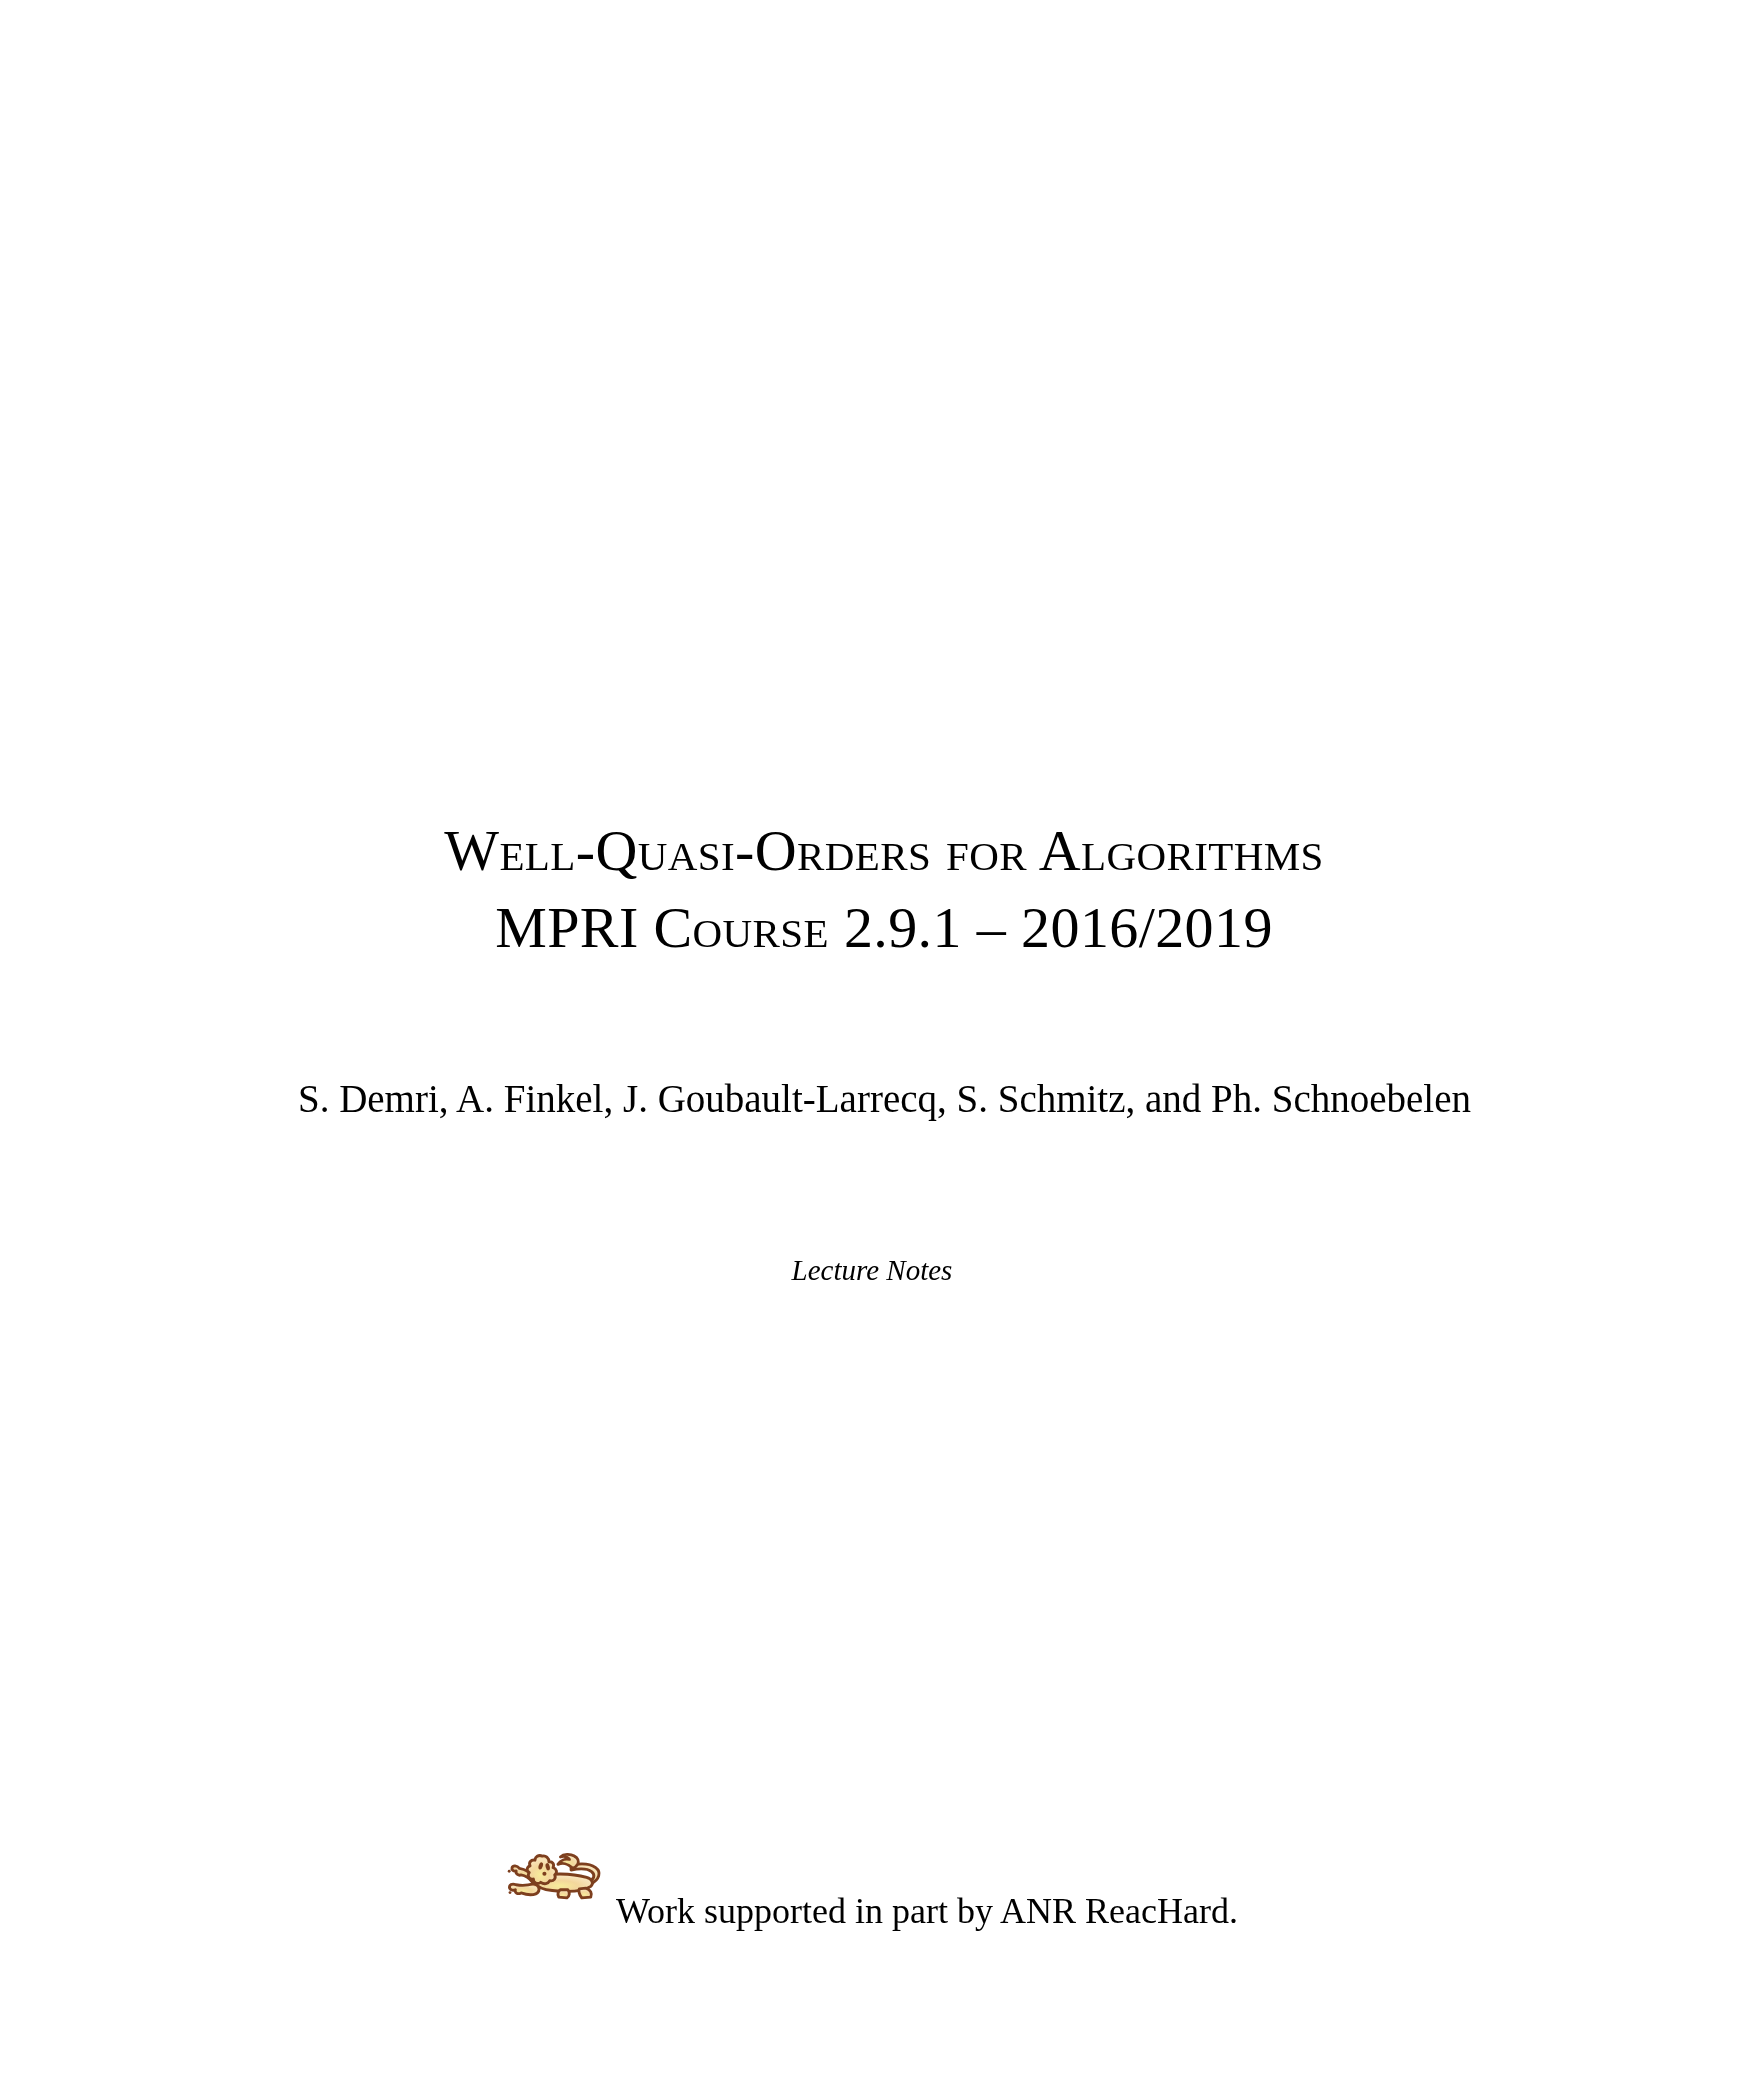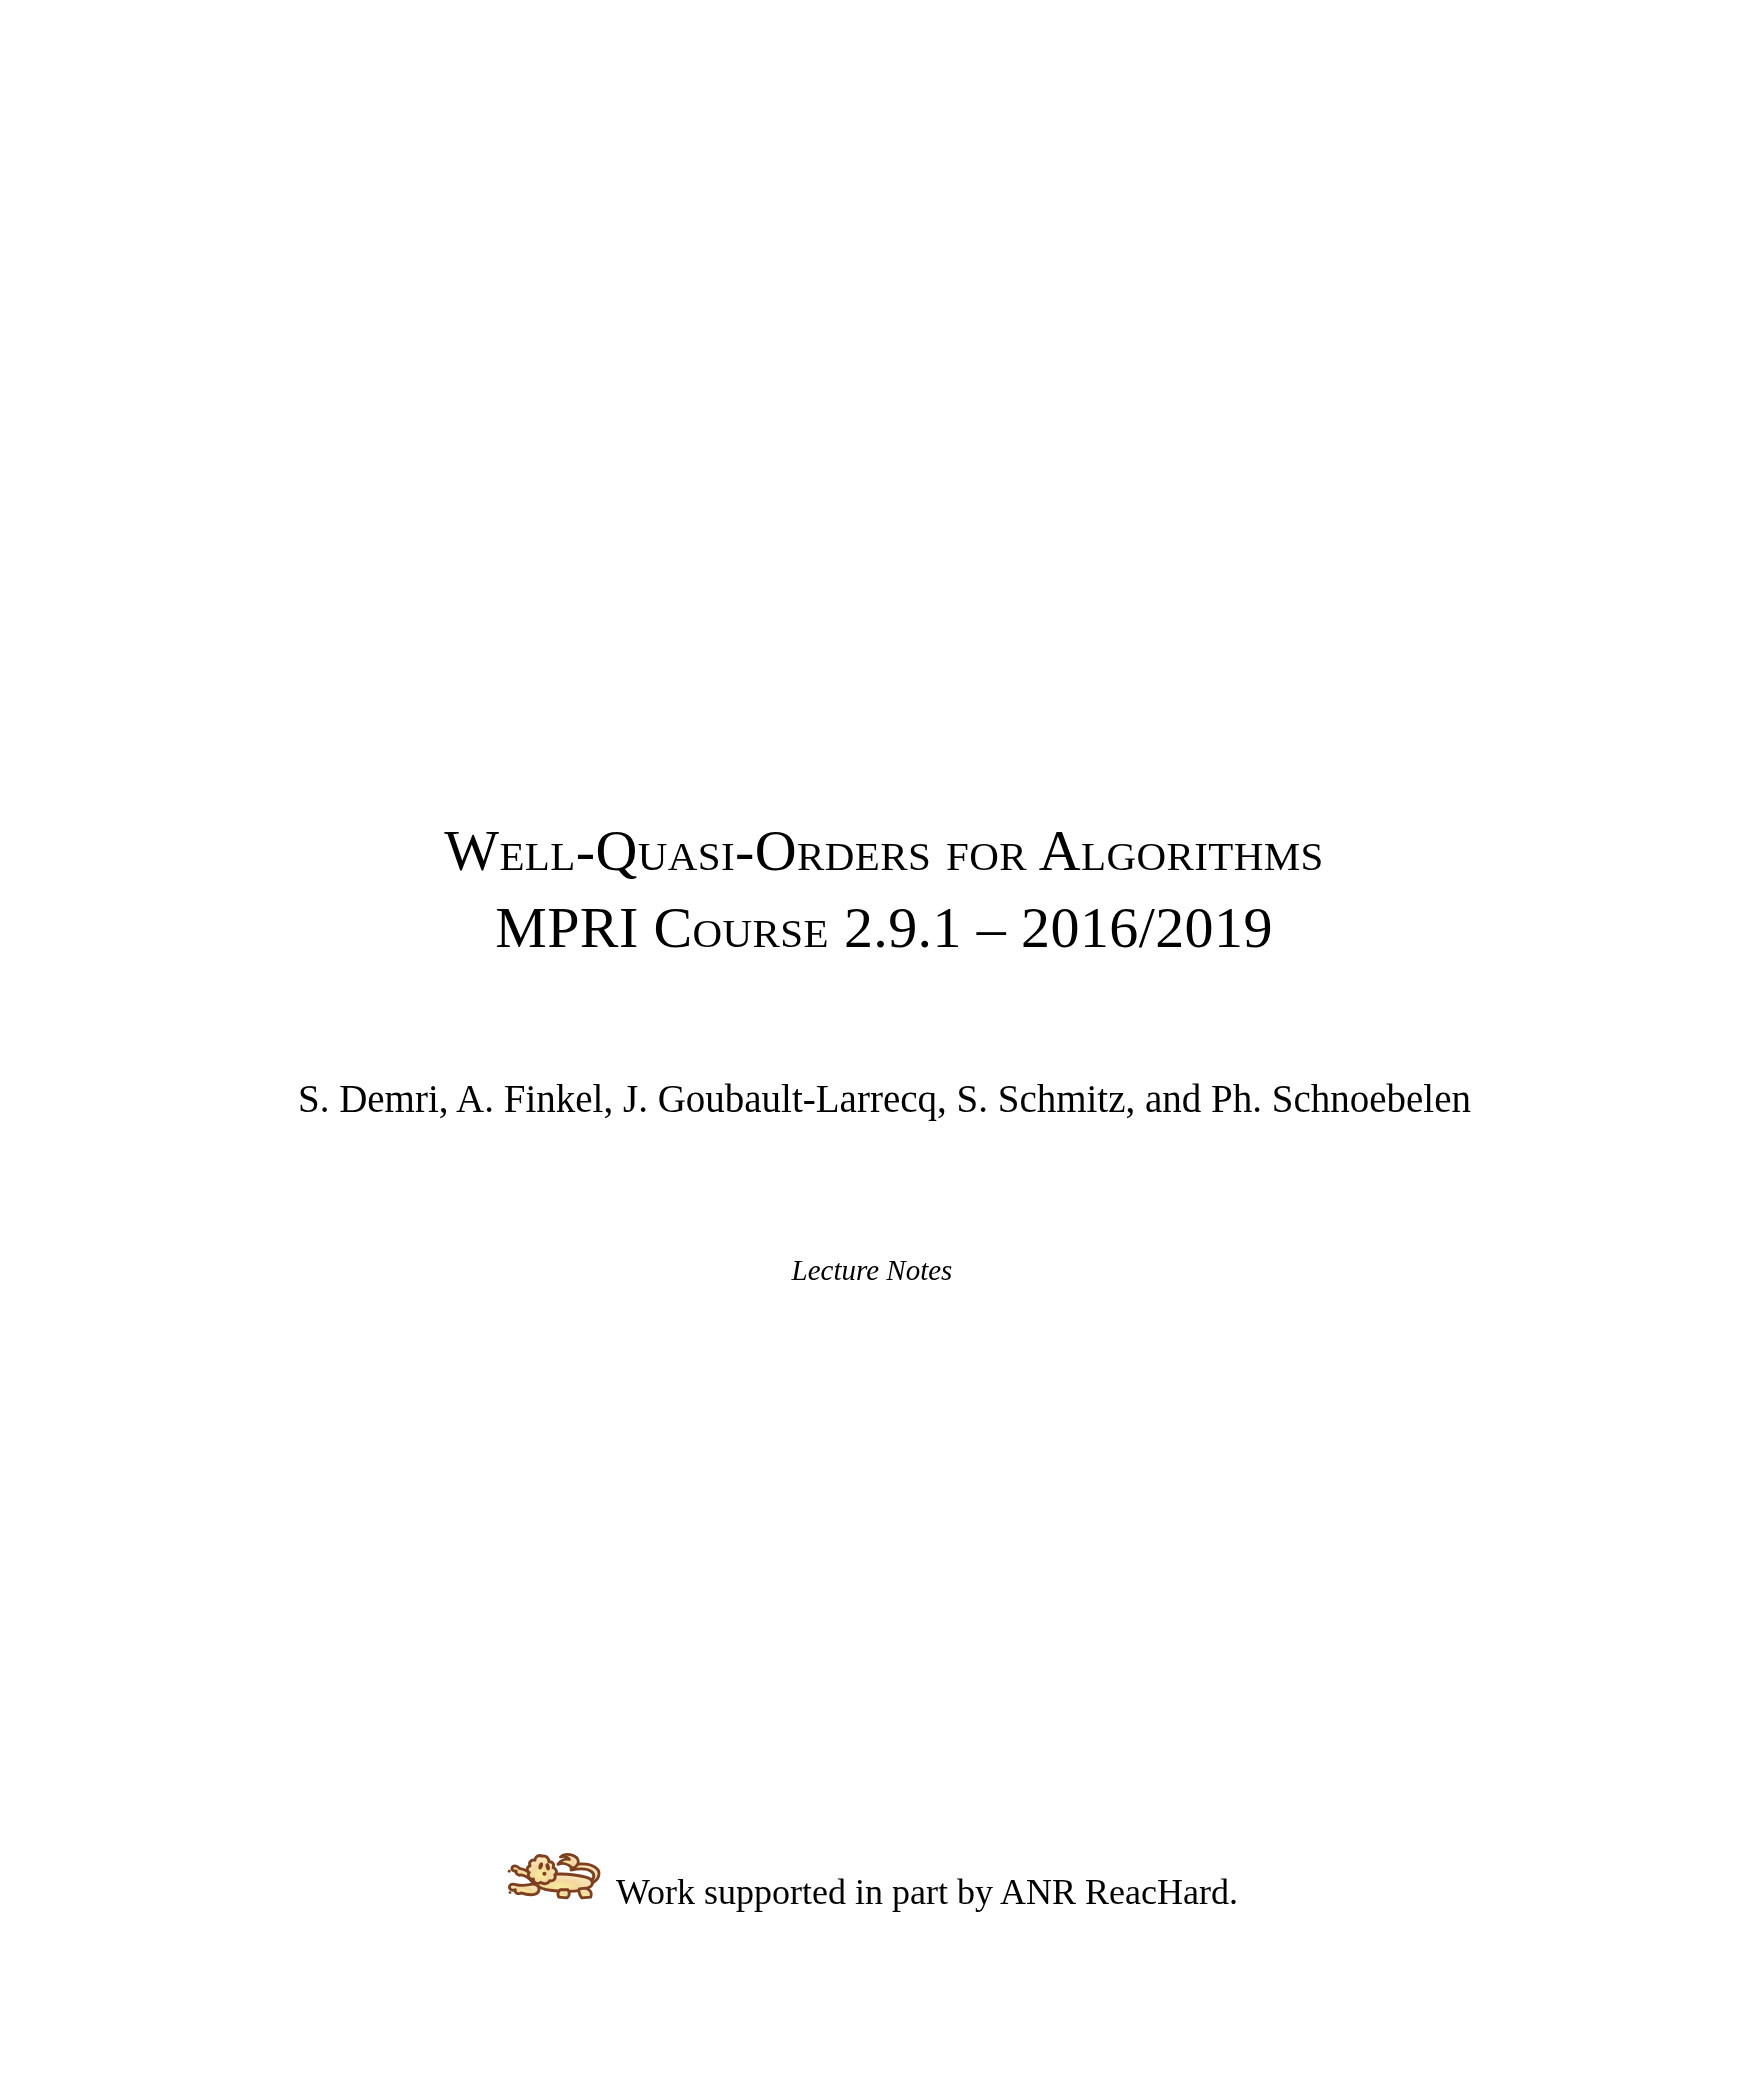--- a/index.html
+++ b/index.html
@@ -59,21 +59,21 @@
     width: 99px;
     height: 50px;
     margin-right: 11px;
     flex: 0 0 auto;
   }
   .lion svg { width: 100%; height: 100%; }
   .support-text {
     font-size: 36px;
     line-height: 42px;
     position: relative;
-    top: 3px;
+    top: 22px;
     white-space: nowrap;
     margin-top: 24px;
   }
 </style>
 </head>
 <body>
 
 <div class="page">
 
   <h1 class="title centered-block">

